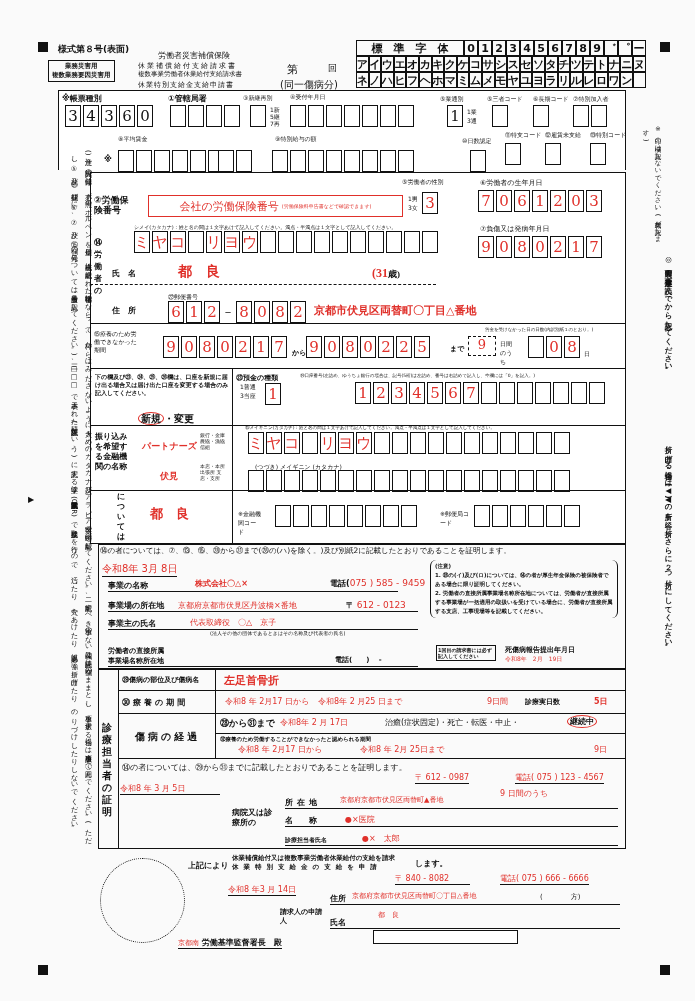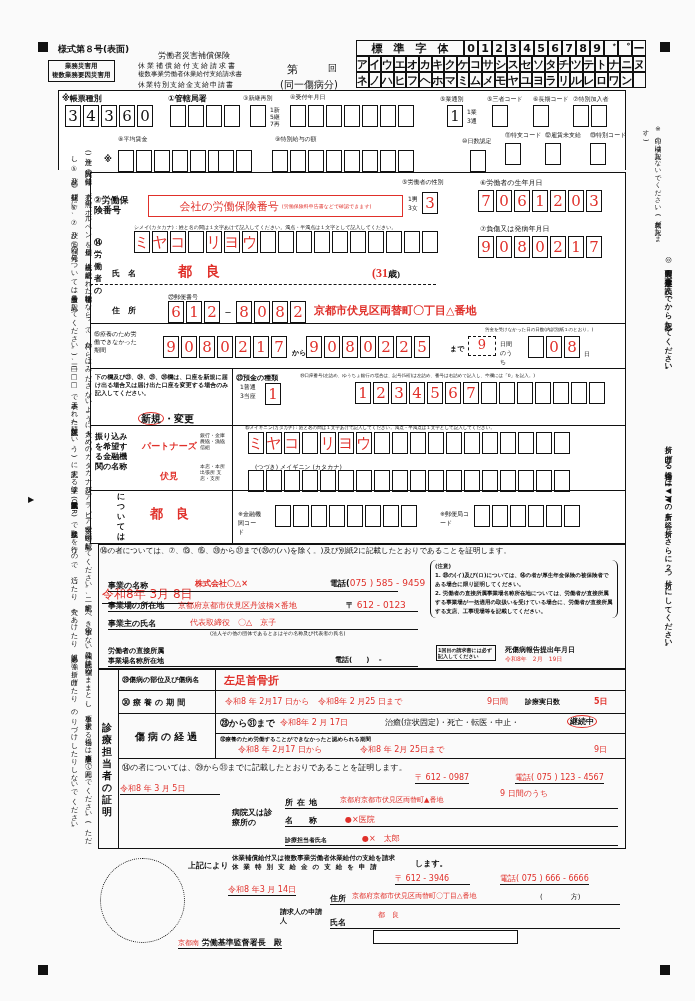--- a/index.html
+++ b/index.html
@@ -381,21 +381,21 @@
     <div class="box sq"></div>
     <div class="box sq"></div>
     <div class="box sq"></div>
     <div class="box sq"></div>
     <div class="box sq"></div>
     <div class="box sq"></div>
   </div>
 
 <div class="frame" style="left:98px;top:544px;width:528px;height:125px;background:transparent"></div>
 <div class="lbl" style="left:100px;top:546px;font-size:7.5px;font-weight:normal">⑭の者については、⑦、⑬、⑮、㉘から㉛まで(㉘の(ハ)を除く。)及び別紙2に記載したとおりであることを証明します。</div>
-<div class="lbl red ul" style="left:102px;top:586px;font-size:12px;font-weight:normal">令和8年 3月 8日</div>
+<div class="lbl red ul" style="left:102px;top:562px;font-size:10px;font-weight:normal">令和8年 3月 8日</div>
 <div class="lbl ul" style="left:108px;top:580px;width:290px">事業の名称</div>
 <div class="lbl red" style="left:195px;top:578px;font-weight:bold">株式会社〇△×</div>
 <div class="lbl" style="left:330px;top:578px"><span>電話(</span><span class="red" style="font-weight:normal;font-size:9px">075 ) 585 - 9459</span></div>
 <div class="lbl ul" style="left:108px;top:600px;width:310px">事業場の所在地</div>
 <div class="lbl red" style="left:178px;top:600px;font-weight:normal">京都府京都市伏見区丹波橋×番地</div>
 <div class="lbl" style="left:346px;top:600px"><span>〒</span> <span class="red" style="font-weight:normal;font-size:9px">612 - 0123</span></div>
 <div class="lbl ul" style="left:108px;top:618px;width:310px">事業主の氏名</div>
 <div class="lbl red" style="left:190px;top:617px;font-weight:normal">代表取締役　〇△　京子</div>
 <div class="lbl sm" style="left:210px;top:630px;font-size:5px">(法人その他の団体であるときはその名称及び代表者の氏名)</div>
 <div class="lbl" style="left:108px;top:646px;font-size:7px">労働者の直接所属</div>
@@ -446,21 +446,21 @@
 <div class="lbl ul" style="left:285px;top:815px;width:333px;letter-spacing:4px">名　称</div>
 <div class="lbl red" style="left:345px;top:814px;font-weight:normal">●×医院</div>
 <div class="lbl ul" style="left:285px;top:836px;width:333px;font-size:6px">診療担当者氏名</div>
 <div class="lbl red" style="left:362px;top:833px;font-weight:normal">●×　太郎</div>
 
 <div class="abs" style="left:100px;top:858px;width:85px;height:85px;border:1.5px dotted #111;border-radius:50%"></div>
 <div class="lbl" style="left:188px;top:860px">上記により</div>
 <div class="lbl" style="left:232px;top:854px;font-size:6.5px">休業補償給付又は複数事業労働者休業給付の支給を請求</div>
 <div class="lbl" style="left:232px;top:863px;font-size:6.5px;letter-spacing:5px">休業特別支給金の支給を申請</div>
 <div class="lbl" style="left:415px;top:858px">します。</div>
-<div class="lbl red ul" style="left:395px;top:873px;font-weight:normal;width:75px">〒 612 - 3946</div>
+<div class="lbl red ul" style="left:395px;top:873px;font-weight:normal;width:75px">〒 840 - 8082</div>
 <div class="lbl red ul" style="left:500px;top:873px;font-weight:normal">電話( 075 ) 666 - 6666</div>
 <div class="lbl red ul" style="left:228px;top:884px;font-weight:normal">令和8 年3 月 14日</div>
 <div class="lbl ul" style="left:330px;top:893px;width:290px">住所</div>
 <div class="lbl red" style="left:352px;top:891px;font-weight:normal;font-size:7px">京都府京都市伏見区両替町〇丁目△番地</div>
 <div class="lbl" style="left:540px;top:892px;font-weight:normal;font-size:7px">(　　　　方)</div>
 <div class="lbl" style="left:280px;top:908px;width:44px;white-space:normal;font-size:7px;line-height:9px">請求人の申請人</div>
 <div class="lbl ul" style="left:330px;top:917px;width:290px">氏名</div>
 <div class="lbl red" style="left:378px;top:910px;font-weight:normal;font-size:7px">都　良</div>
 <div class="lbl ul" style="left:178px;top:937px"><span class="red" style="font-weight:normal;font-size:7px">京都南</span> <span>労働基準監督署長　殿</span></div>
 <div class="abs" style="left:373px;top:930px;width:145px;height:14px;border:1.5px solid #111;background:#fff"></div>

